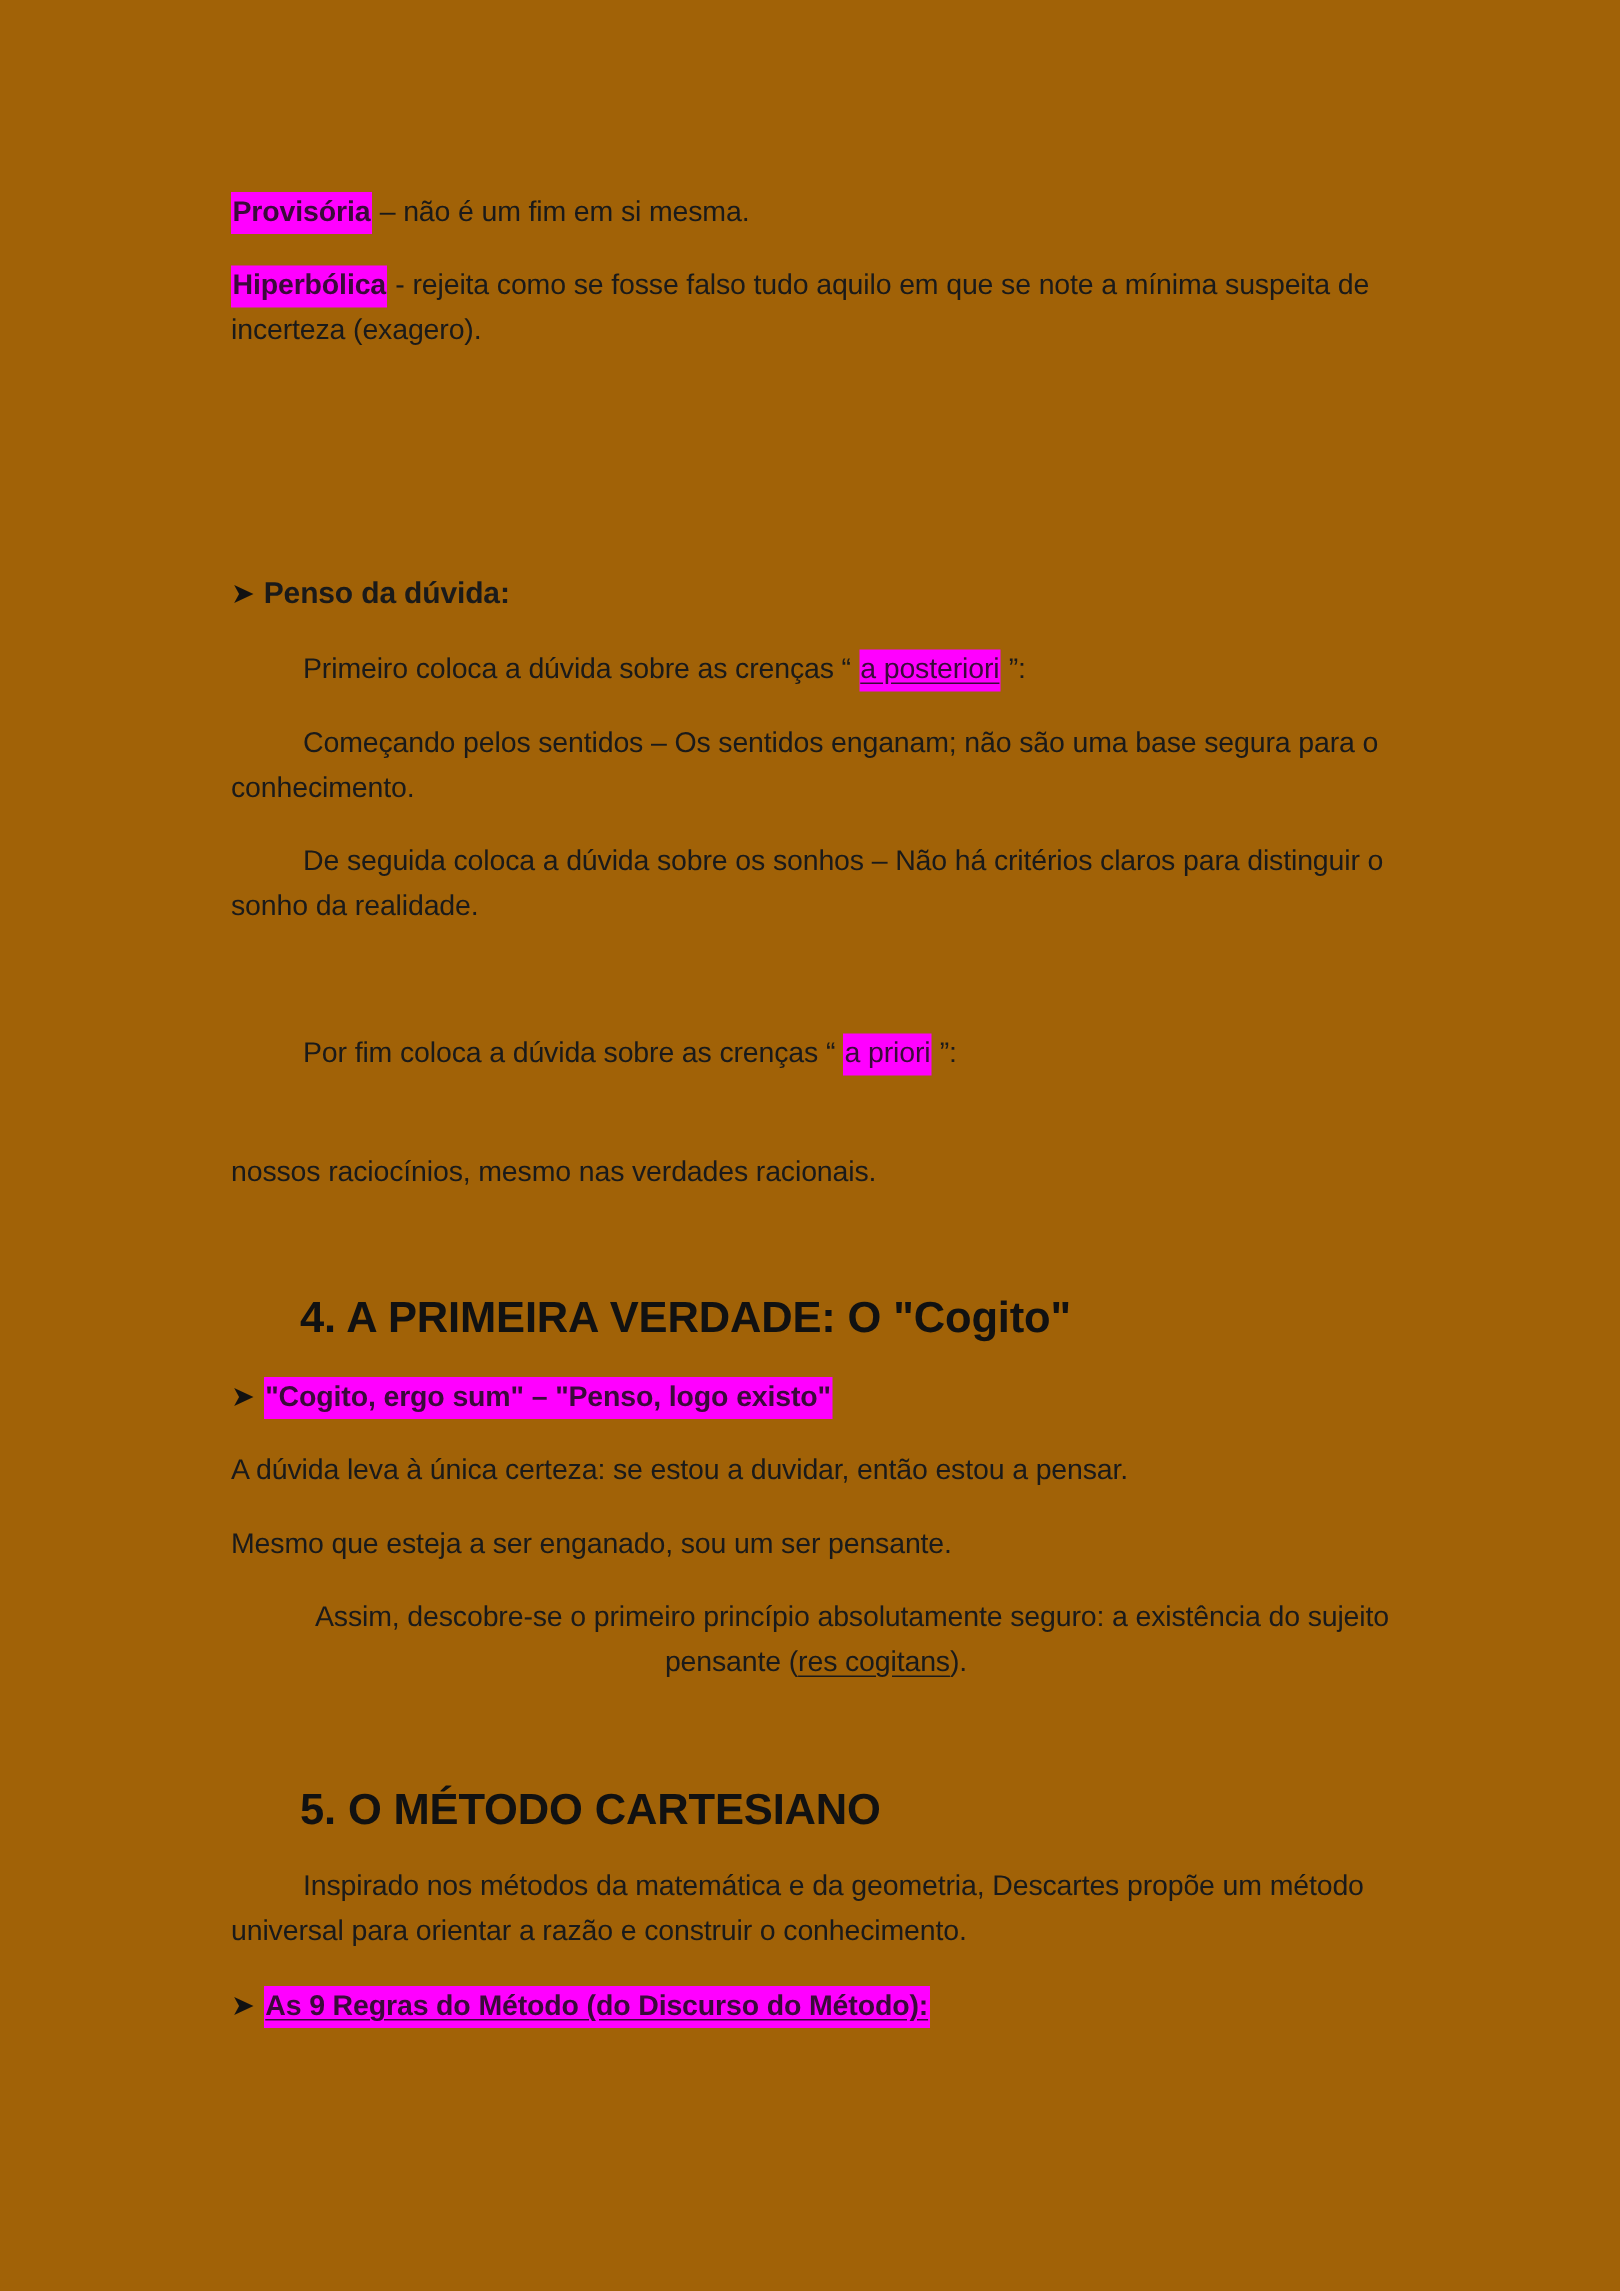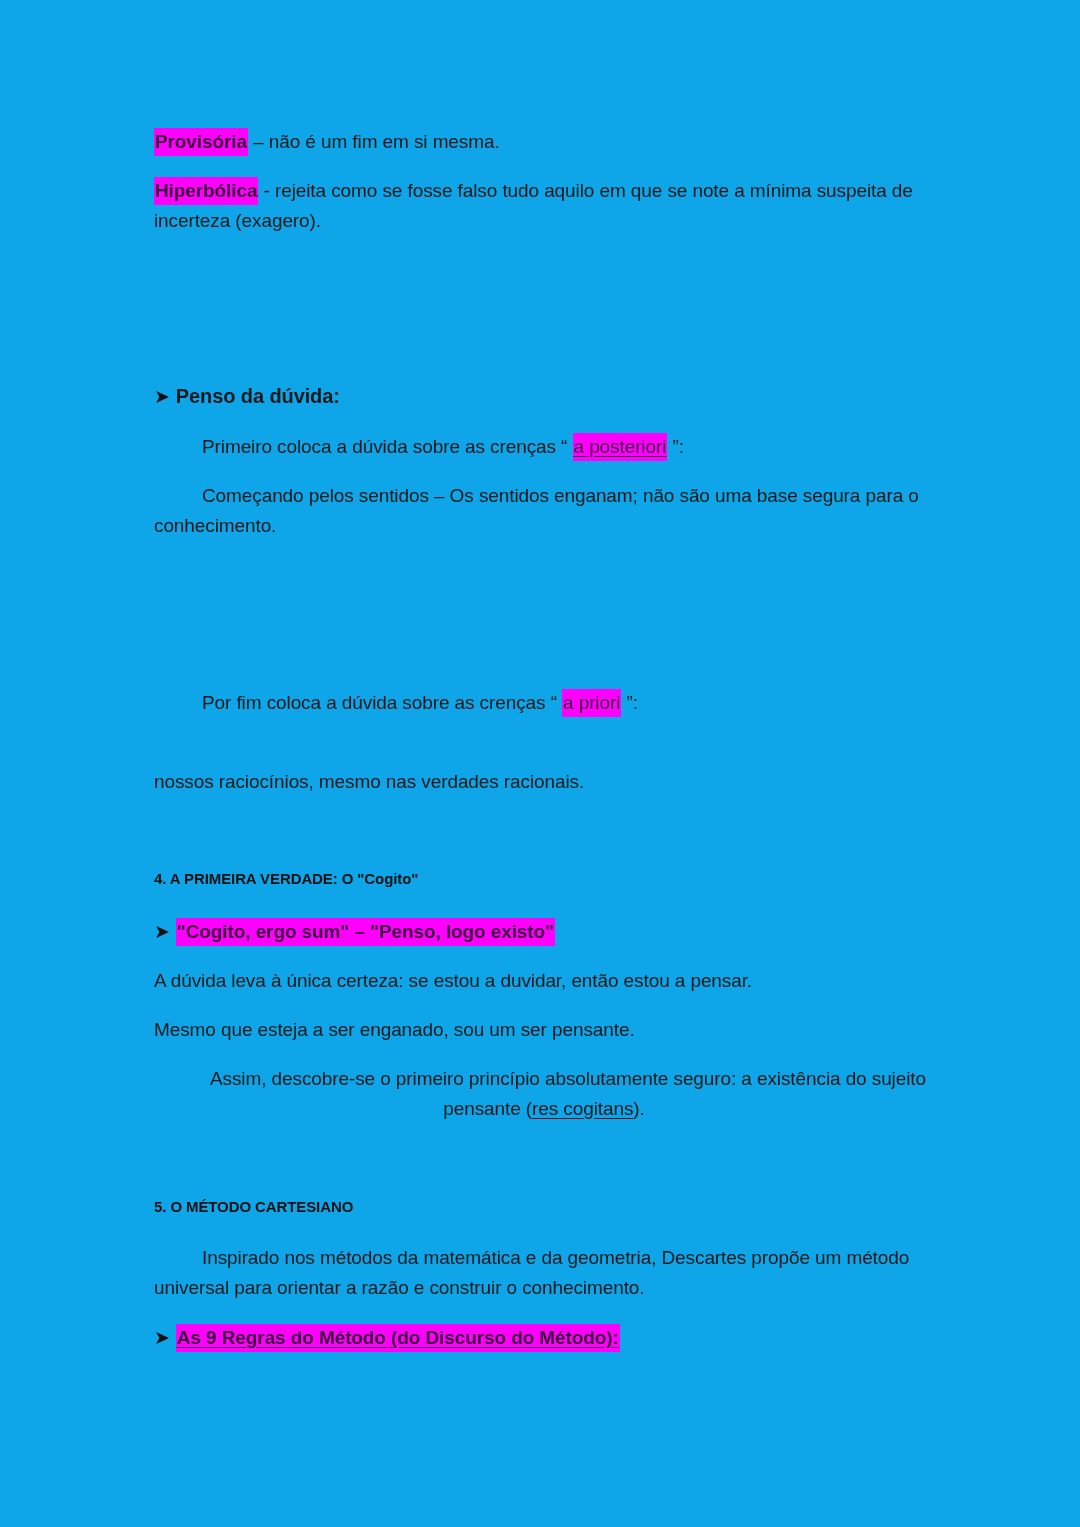--- a/index.html
+++ b/index.html
@@ -13,44 +13,45 @@
       position: relative;
       overflow: hidden;
       font-family: "Liberation Sans", "DejaVu Sans", sans-serif;
       color: #1a1a1a;
     }
     .page {
       position: absolute;
       left: 0; top: 0;
       width: 1080px;
       height: 1527px;
-      background: #0ea5e9;
+      background: #a16207;
     }
     .blk {
       position: absolute;
       left: 154px;
       width: 780px;
       font-size: 19px;
       line-height: 30px;
       letter-spacing: -0.1px;
       margin: 0;
       white-space: normal;
     }
     .hl {
       background: #ff00ff;
       color: #3a0a3a;
       padding: 3px 1px 4px 1px;
     }
     .b { font-weight: bold; }
     .u { text-decoration: underline; text-underline-offset: 3px; }
     .h {
-      font-size: 15px;
+      font-size: 29px;
       font-weight: bold;
       line-height: 32px;
       color: #111111;
+      margin-left: 46px;
     }
     .arrow {
       display: inline-block;
       font-size: 19px;
       margin-right: 6px;
       color: #111;
     }
     .nowrap { white-space: nowrap; margin-left: 48px; }
   </style>
 </head>
@@ -73,20 +74,24 @@
 
   <p class="blk nowrap" style="top:432px;">
     <span>Primeiro coloca a dúvida sobre as crenças “ </span><span class="hl u">a posteriori</span><span> ”:</span>
   </p>
 
   <p class="blk" style="top:481px;">
     <span class="nowrap">Começando pelos sentidos – Os sentidos enganam;  não são uma base segura para o</span><br>
     <span>conhecimento.</span>
   </p>
 
+  <p class="blk" style="top:560px;">
+    <span class="nowrap">De seguida coloca a dúvida sobre os sonhos – Não há critérios claros para distinguir o</span><br>
+    <span>sonho da realidade.</span>
+  </p>
 
   <p class="blk nowrap" style="top:688px;">
     <span>Por fim coloca a dúvida sobre as crenças “ </span><span class="hl">a priori</span><span> ”:</span>
   </p>
 
   <p class="blk" style="top:737px;">
     <br>
     <span>nossos raciocínios, mesmo nas verdades racionais.</span>
   </p>
 

